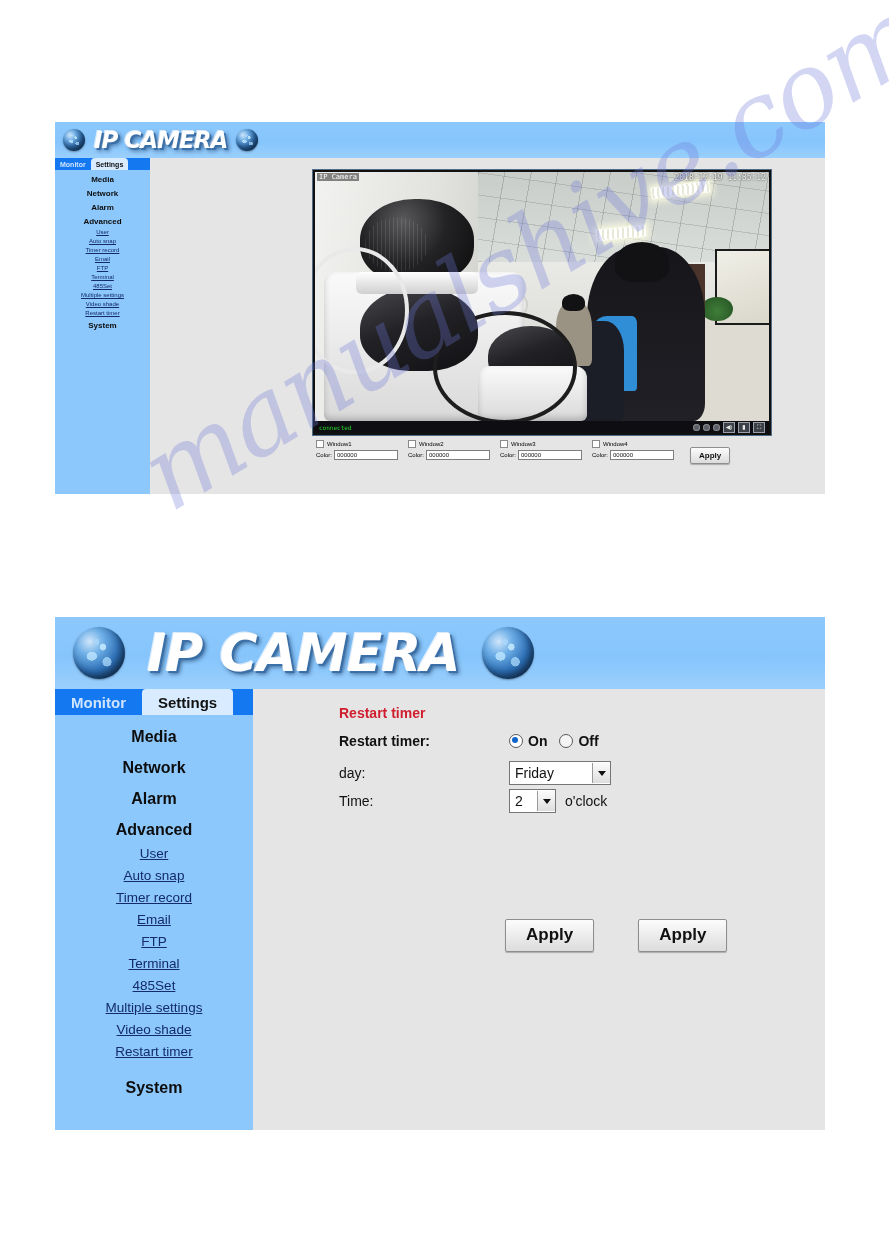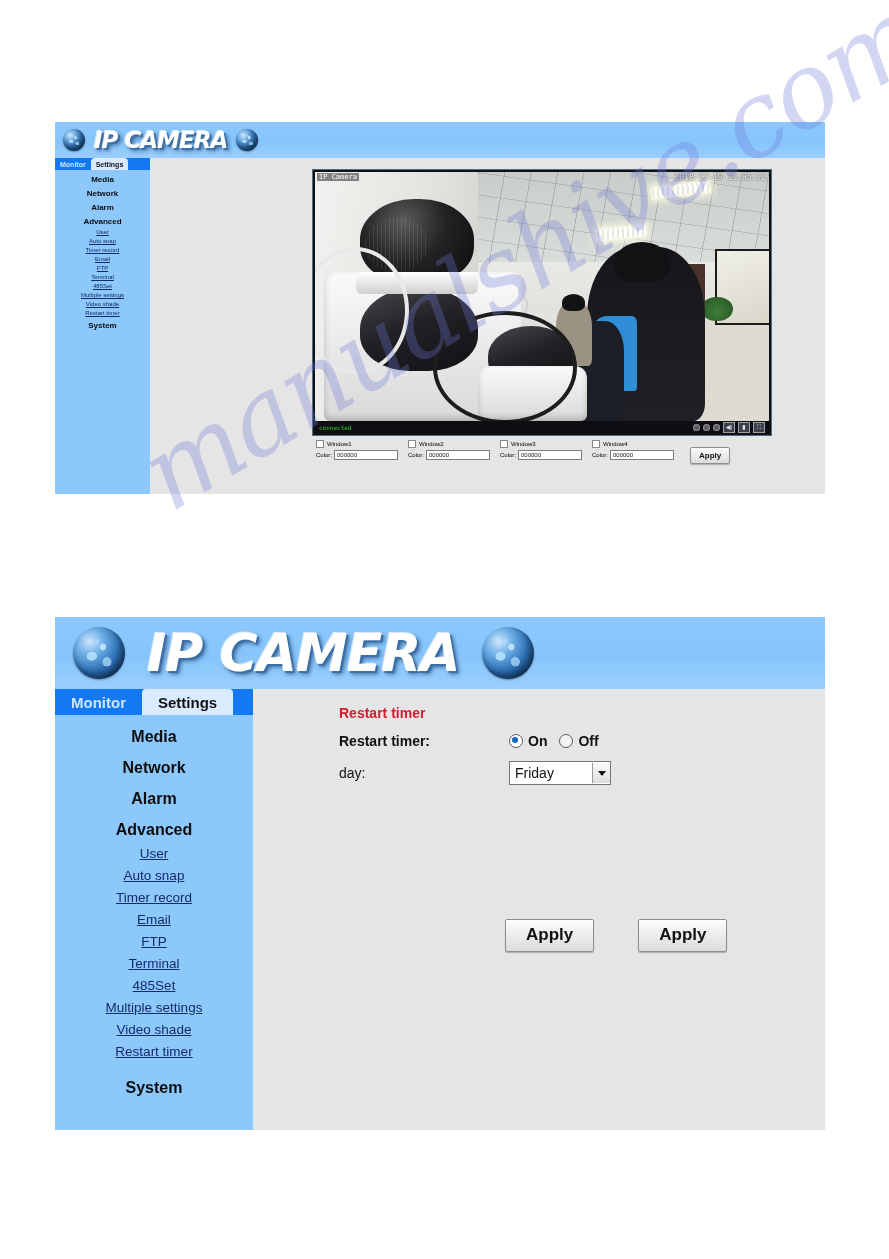--- a/index.html
+++ b/index.html
@@ -393,20 +393,30 @@
       <div class="frow" style="top:72px;">
         <span class="flabel">day:</span>
         <span class="sel" style="width:95px;">
           <span>Friday</span>
           <span class="arrow">
               <span class="caret"></span>
             </span>
         </span>
       </div>
 
+      <div class="frow" style="top:100px;">
+        <span class="flabel">Time:</span>
+        <span class="sel" style="width:40px;">
+          <span>2</span>
+          <span class="arrow">
+              <span class="caret"></span>
+            </span>
+        </span>
+        <span style="margin-left:9px;">o'clock</span>
+      </div>
 
       <div class="btnrow">
         <div class="btn">Apply</div>
         <div class="btn">Apply</div>
       </div>
 
     </div>
   </div>
 </div>
 

